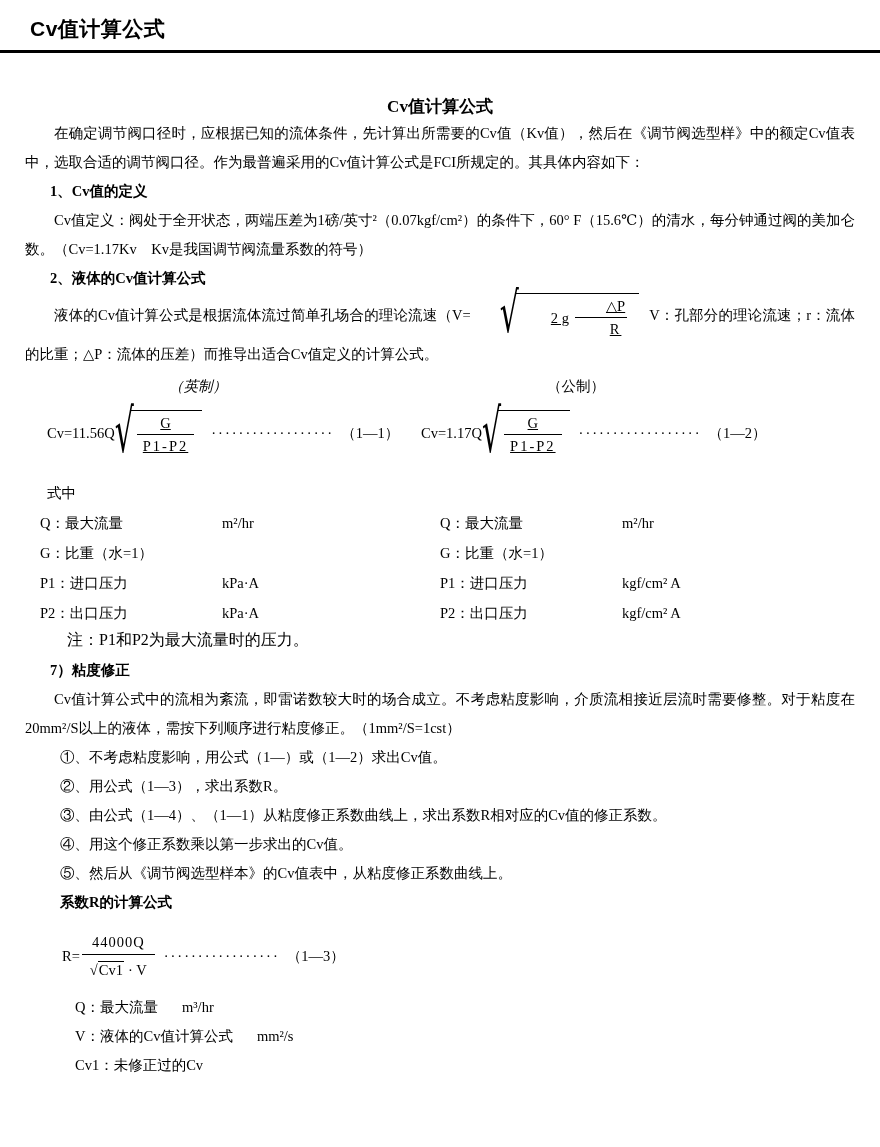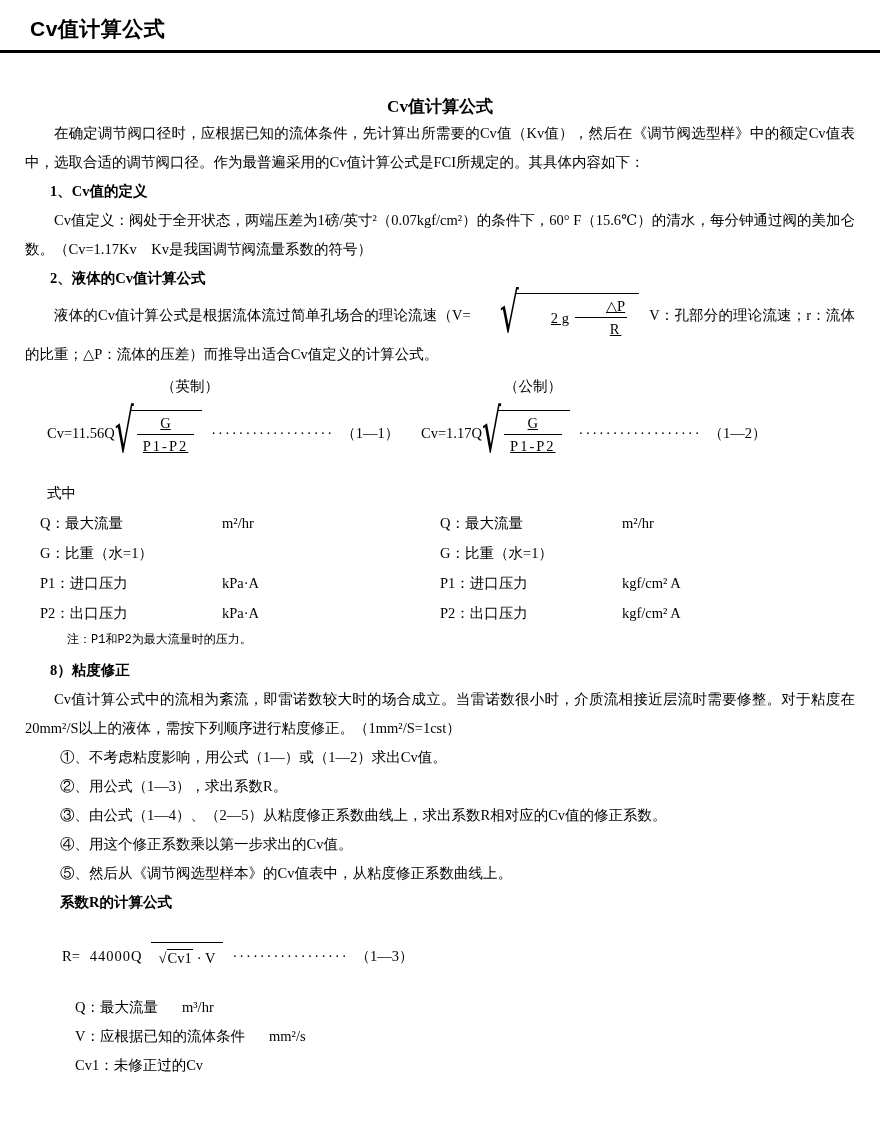--- a/index.html
+++ b/index.html
@@ -30,41 +30,41 @@
   }
   .sqrt .body{border-top:1.5px solid #000;padding:2px 8px 0 6px;display:flex;align-items:center;text-decoration:underline;}
   .frac{display:inline-flex;flex-direction:column;align-items:center;}
   .frac .fn{line-height:21px;padding:0 6px;}
   .frac .fd{border-top:1.3px solid #000;line-height:22px;padding:0 6px;letter-spacing:2px;}
   .coef{margin-right:2px;}
   .post-gap{margin-left:10px;}
   
   .labels-row{position:relative;height:26px;margin-top:4px;line-height:26px;}
   .labels-row .lab{position:absolute;top:0;}
-  .lab-en{left:136px;} .lab-me{left:479px;text-align:center;}
+  .lab-en{left:144px;font-style:italic;} .lab-me{left:522px;text-align:center;}
   
   .formula-row{position:relative;height:64px;margin-top:2px;}
   .f-block{position:absolute;top:0;height:64px;display:flex;align-items:center;}
   .f-11{left:22px;} .f-12{left:396px;}
   .f-block .sign{transform:scaleY(2.0);transform-origin:50% 4px;}
   .dots{letter-spacing:2px;margin-left:9px;white-space:nowrap;}
   .ftag{margin-left:7px;white-space:nowrap;}
   .where{line-height:29px;margin-top:14px;padding-left:22px;}
   
   .ptable{margin-left:15px;display:grid;grid-template-columns:182px 218px 182px 1fr;}
   .ptable div{line-height:30px;}
-  .pnote{font-size:12px;line-height:24px;padding-left:42px;font-family:Liberation Mono, monospace;}
+  .pnote{font-size:16px;line-height:24px;padding-left:42px;}
   .h3{margin-top:4px;}
   
   .steps{padding-left:35px;}
   .steps div{line-height:29px;}
   .rtitle{line-height:29px;padding-left:35px;font-weight:bold;}
   
   .rformula{margin-top:10px;height:58px;display:flex;align-items:center;padding-left:37px;}
-  .bigfrac{display:inline-flex;flex-direction:row;align-items:center;margin-left:2px;}
+  .bigfrac{display:inline-flex;flex-direction:column;align-items:center;margin-left:2px;}
   .bigfrac .fn{line-height:24px;padding:0 8px;letter-spacing:1px;}
   .bigfrac .fd{border-top:1.4px solid #000;line-height:26px;padding:2px 8px 0 8px;}
   .sqrt-sm{white-space:nowrap;margin-top:36px;}
   .sqrt-sm .ovl{border-top:1px solid #000;padding:0 1px;}
   .den-rest{margin-left:4px;}
   
   .defs{margin-top:8px;padding-left:50px;}
   .defs .row{line-height:29px;}
   .defs .unit{margin-left:24px;}
 </style>
@@ -151,42 +151,42 @@
     <div>kgf/cm² A</div>
 
     <div>P2：出口压力</div>
     <div>kPa·A</div>
     <div>P2：出口压力</div>
     <div>kgf/cm² A</div>
   </div>
 
   <div class="pnote">注：P1和P2为最大流量时的压力。</div>
 
-  <div class="h h3">8）粘度修正</div>
-  <p class="para indent">Cv值计算公式中的流相为紊流，即雷诺数较大时的场合成立。当雷诺数很小时，介质流相接近层流时需要修整。对于粘度在20mm²/S以上的液体，需按下列顺序进行粘度修正。（1mm²/S=1cst）</p>
+  <div class="h h3">7）粘度修正</div>
+  <p class="para indent">Cv值计算公式中的流相为紊流，即雷诺数较大时的场合成立。不考虑粘度影响，介质流相接近层流时需要修整。对于粘度在20mm²/S以上的液体，需按下列顺序进行粘度修正。（1mm²/S=1cst）</p>
 
   <div class="steps">
     <div>①、不考虑粘度影响，用公式（1—）或（1—2）求出Cv值。</div>
     <div>②、用公式（1—3），求出系数R。</div>
-    <div>③、由公式（1—4）、（2—5）从粘度修正系数曲线上，求出系数R相对应的Cv值的修正系数。</div>
+    <div>③、由公式（1—4）、（1—1）从粘度修正系数曲线上，求出系数R相对应的Cv值的修正系数。</div>
     <div>④、用这个修正系数乘以第一步求出的Cv值。</div>
     <div>⑤、然后从《调节阀选型样本》的Cv值表中，从粘度修正系数曲线上。</div>
   </div>
 
   <div class="rtitle">系数R的计算公式</div>
 
   <div class="rformula">
     <span>R=</span>
       <span class="bigfrac">
         <span class="fn">44000Q</span>
         <span class="fd"><span class="sqrt-sm"><span>√</span><span class="ovl">Cv1</span></span><span class="den-rest">· V</span></span>
       </span>
     <span class="dots">·················</span>
     <span class="ftag">（1—3）</span>
   </div>
 
   <div class="defs">
     <div class="row"><span>Q：最大流量</span><span class="unit">m³/hr</span></div>
-    <div class="row"><span>V：应根据已知的流体条件</span><span class="unit">mm²/s</span></div>
+    <div class="row"><span>V：液体的Cv值计算公式</span><span class="unit">mm²/s</span></div>
     <div class="row"><span>Cv1：未修正过的Cv</span><span class="unit"></span></div>
   </div>
 
 </div>
 
 </body></html>

